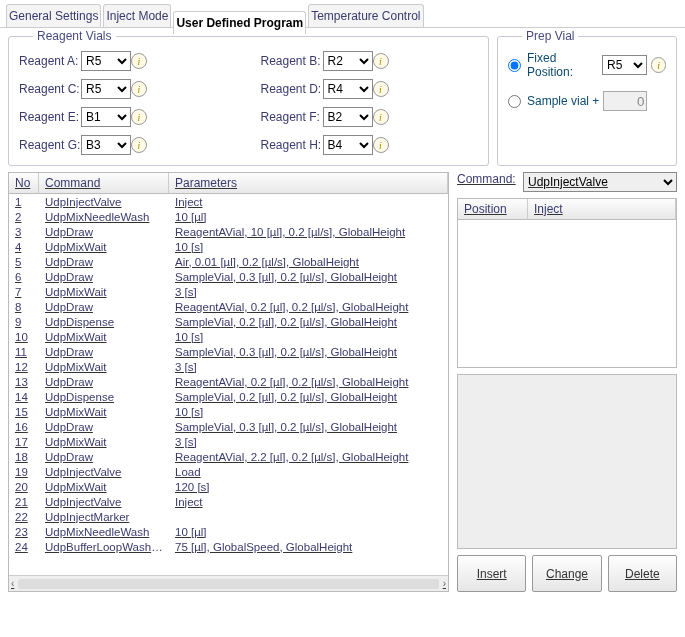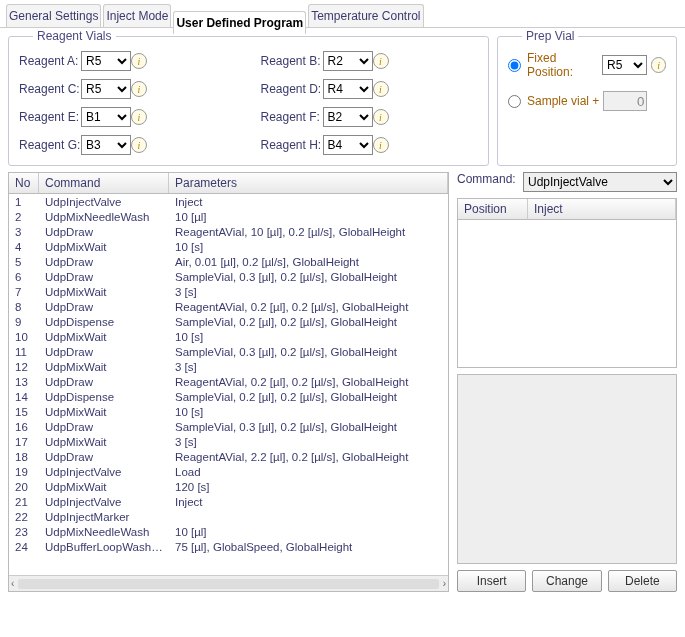--- a/index.html
+++ b/index.html
@@ -98,34 +98,35 @@
     cursor: pointer;
   }
   
   .prep-row {
     display: flex;
     align-items: center;
     gap: 4px;
     margin-bottom: 12px;
   }
   .prep-row input[type=radio] { margin: 0 2px 0 0; }
-  .prep-row label { color: #a16207; }
+  .prep-row label { color: #0c4a6e; }
   input.spin {
     width: 44px;
     height: 20px;
     border: 1px solid #aaa;
     background: #f0f0f0;
     text-align: right;
     padding-right: 2px;
     color: #888;
   }
   
   .lower {
     display: flex;
     gap: 8px;
+    text-decoration: underline;
   }
   .table-wrap {
     flex: 1;
     border: 1px solid #bbb;
     height: 420px;
     display: flex;
     flex-direction: column;
   }
   .table-header, .table-row {
     display: grid;
@@ -213,21 +214,21 @@
     min-height: 170px;
     border: 1px solid #bbb;
     background: #eeeeee;
   }
   .btn-row {
     display: flex;
     gap: 6px;
   }
   button.action {
     flex: 1;
-    height: 22px;
+    height: 37px;
     border: 1px solid #999;
     background: linear-gradient(#fefefe, #e6e6e6);
     border-radius: 2px;
     font-size: 12px;
     color: #333;
     cursor: pointer;
   }
 </style>
 </head>
 <body>

